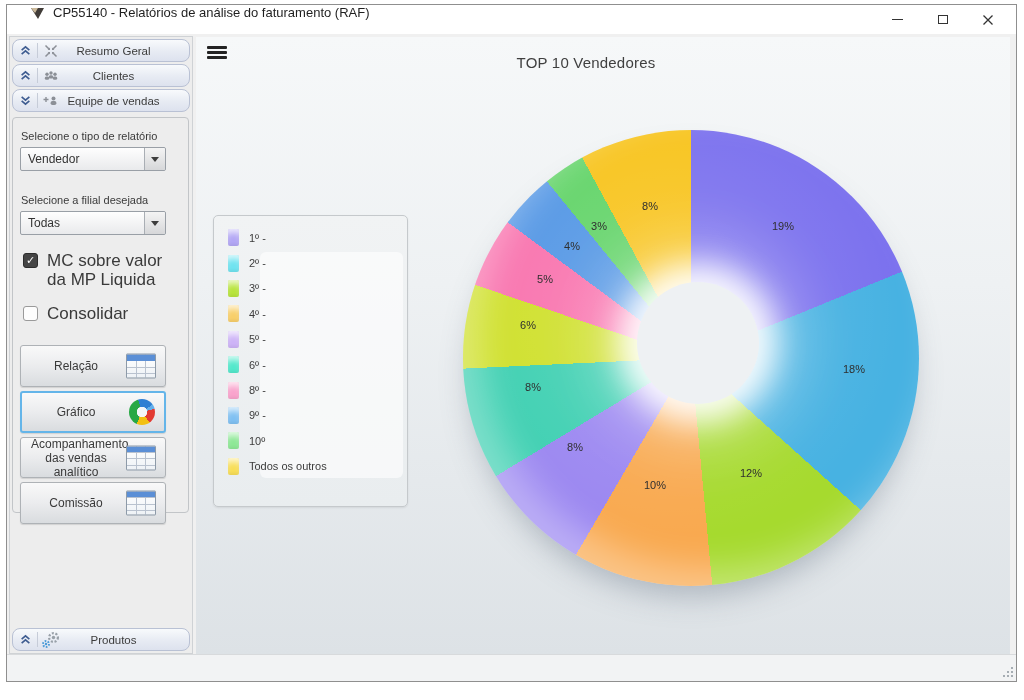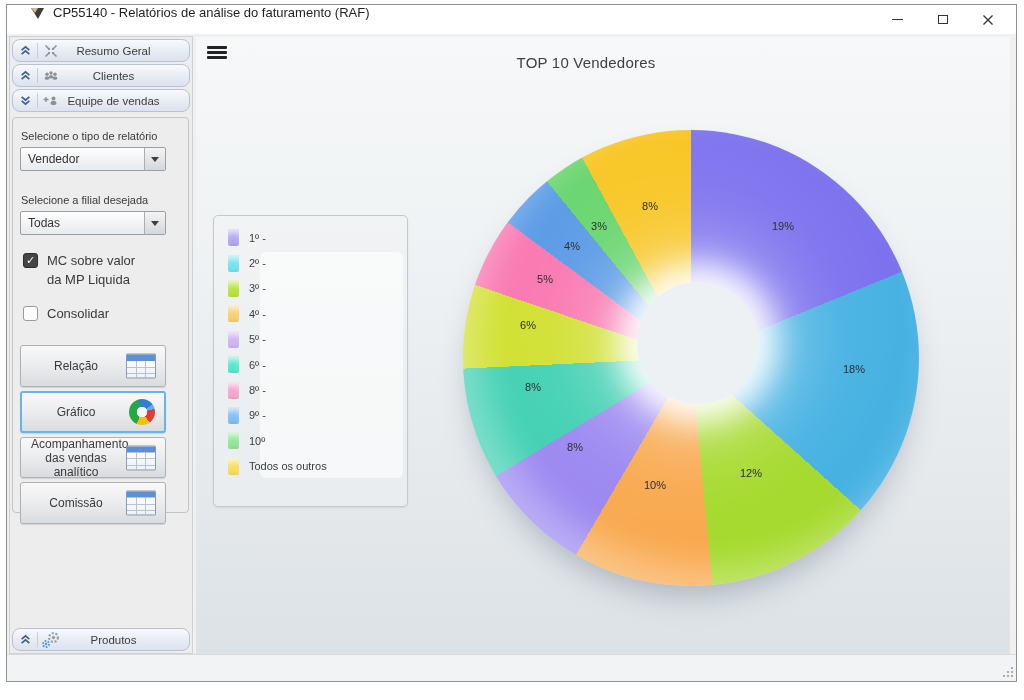--- a/index.html
+++ b/index.html
@@ -39,21 +39,21 @@
   .combo-arrow{width:20px;height:100%;border-left:1px solid #a9aeb4;border-radius:0 2px 2px 0;
     background:linear-gradient(180deg,#f4f4f4,#d6d7d9);display:flex;align-items:center;justify-content:center;}
   .combo-arrow::after{content:"";width:0;height:0;border:4px solid transparent;border-top:5px solid #3d3d3d;margin-top:4px;}
 
   .check-row{display:flex;margin:16px 0 0 3px;cursor:pointer;}
   .check-row.second{margin-top:15px;}
   .checkbox{width:15px;height:15px;border-radius:3px;box-sizing:border-box;flex:0 0 auto;margin-top:2px;}
   .checkbox.checked{background:#454545;border:1px solid #2d2d2d;color:#fff;font-size:11px;line-height:13px;text-align:center;}
   .checkbox.checked::after{content:"✓";}
   .checkbox.unchecked{background:#fdfdfd;border:1px solid #9a9a9a;}
-  .check-label{margin-left:9px;font-size:13px;color:#3a3a3a;line-height:19px;}
+  .check-label{margin-left:9px;font-size:17px;color:#3a3a3a;line-height:19px;}
   .check-label span{display:block;}
 
   .action-btn{display:block;position:relative;width:100%;height:42px;margin-top:22px;border:1px solid #aeb2b6;
     border-radius:3px;background:linear-gradient(180deg,#f9f9f9,#ebecee 50%,#d9dcdf);
     box-shadow:0 1px 1px rgba(0,0,0,.12);box-sizing:border-box;cursor:pointer;
     font-family:"Liberation Sans",sans-serif;}
   .action-btn + .action-btn{margin-top:4px;}
   .action-btn.active{border:2px solid #64b5e9;}
   .action-label{position:absolute;left:10px;right:44px;top:50%;transform:translateY(-50%);
     text-align:center;font-size:12px;color:#3a3a3a;line-height:14px;}

